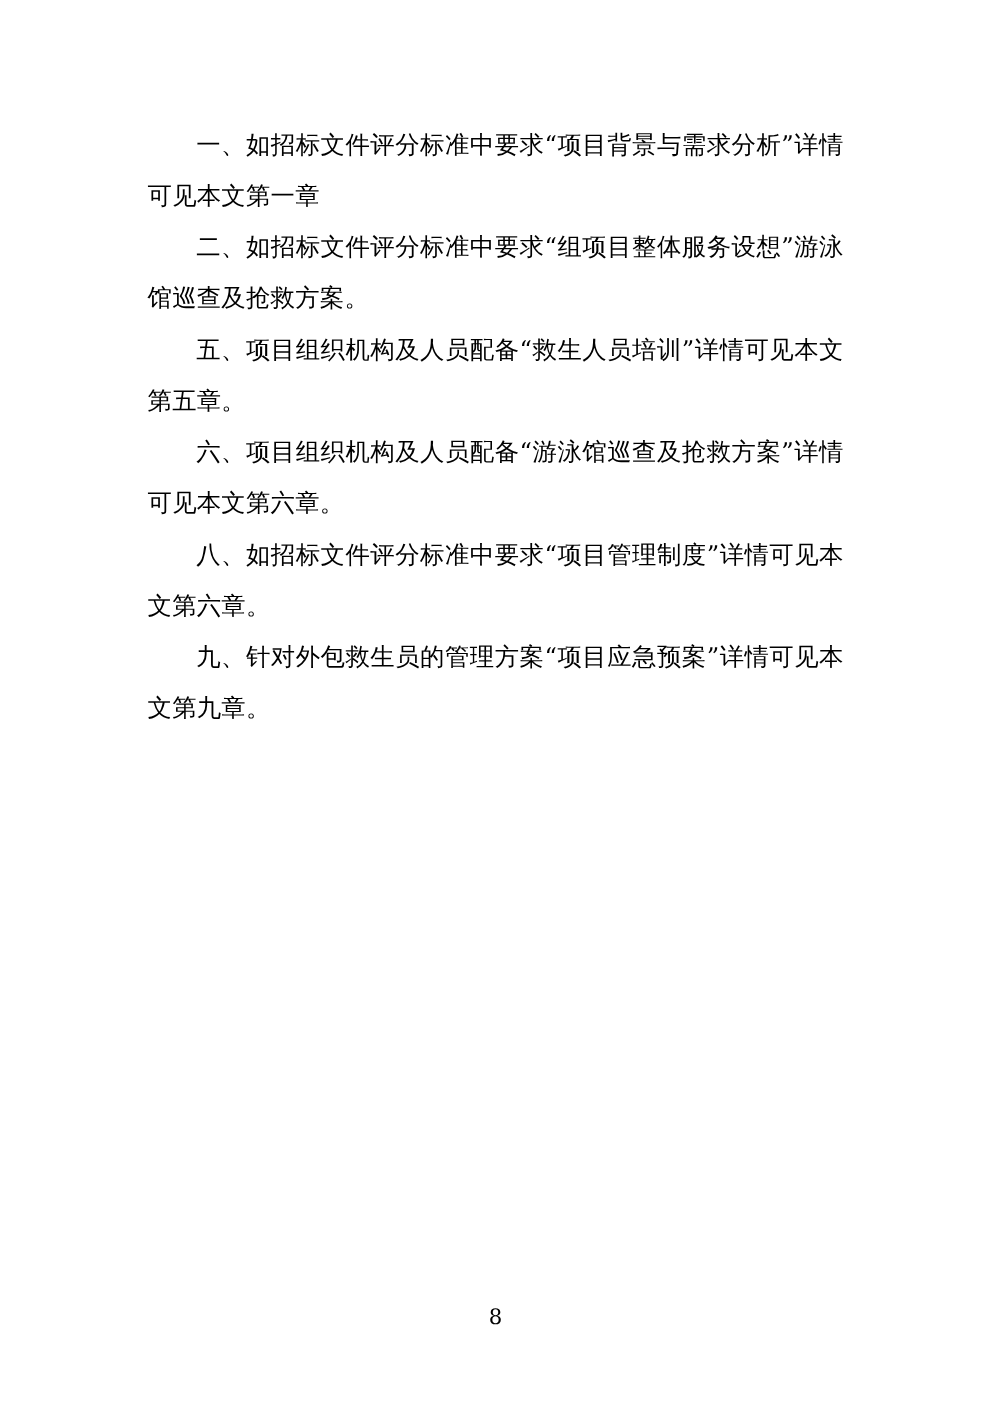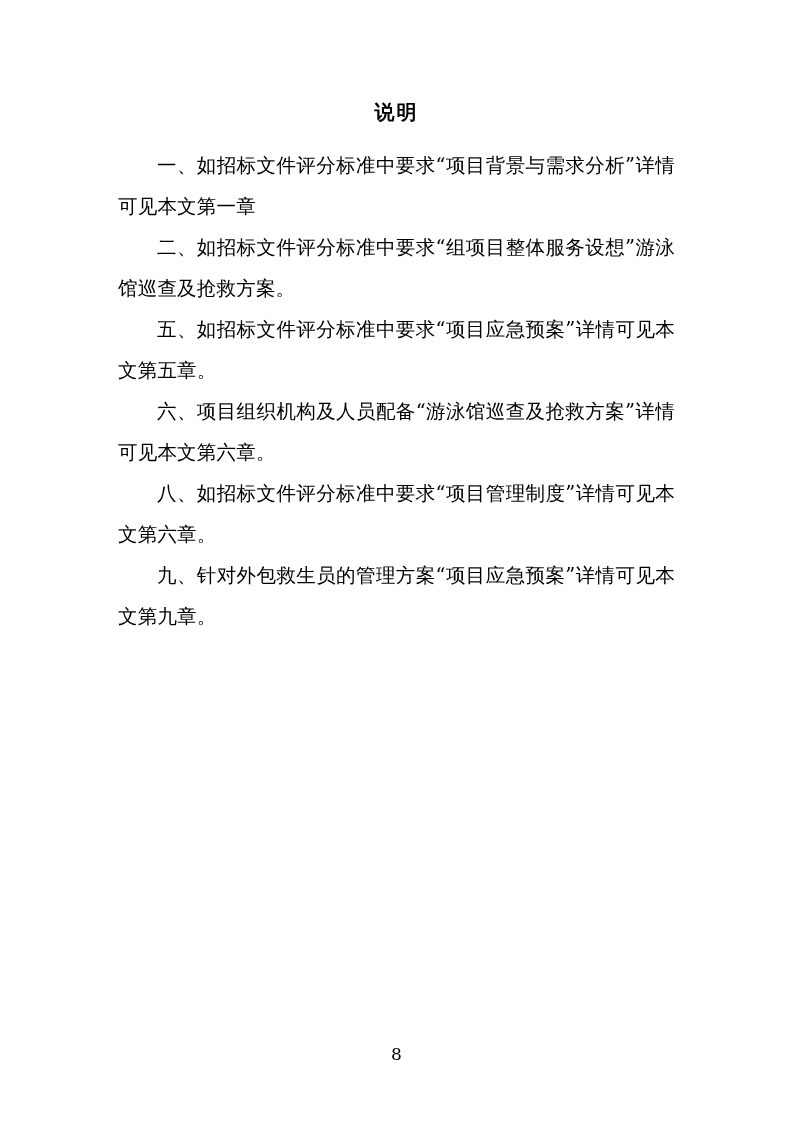--- a/index.html
+++ b/index.html
@@ -49,24 +49,23 @@
     text-align: center;
     font-size: 17px;
     font-family: "DejaVu Serif", "Liberation Serif", serif;
   }
 </style>
 </head>
 <body>
 
 <div class="page">
 
-  <h1 class="doc-title">说明</h1>
 
   <p class="body-par">一、如招标文件评分标准中要求“项目背景与需求分析”详情可见本文第一章</p>
   <p class="body-par">二、如招标文件评分标准中要求“组项目整体服务设想”游泳馆巡查及抢救方案。</p>
-  <p class="body-par">五、如招标文件评分标准中要求“项目应急预案”详情可见本文第五章。</p>
+  <p class="body-par">五、项目组织机构及人员配备“救生人员培训”详情可见本文第五章。</p>
   <p class="body-par">六、项目组织机构及人员配备“游泳馆巡查及抢救方案”详情可见本文第六章。</p>
   <p class="body-par">八、如招标文件评分标准中要求“项目管理制度”详情可见本文第六章。</p>
   <p class="body-par">九、针对外包救生员的管理方案“项目应急预案”详情可见本文第九章。</p>
 
 </div>
 
 <div class="page-number">8</div>
 
 </body></html>

